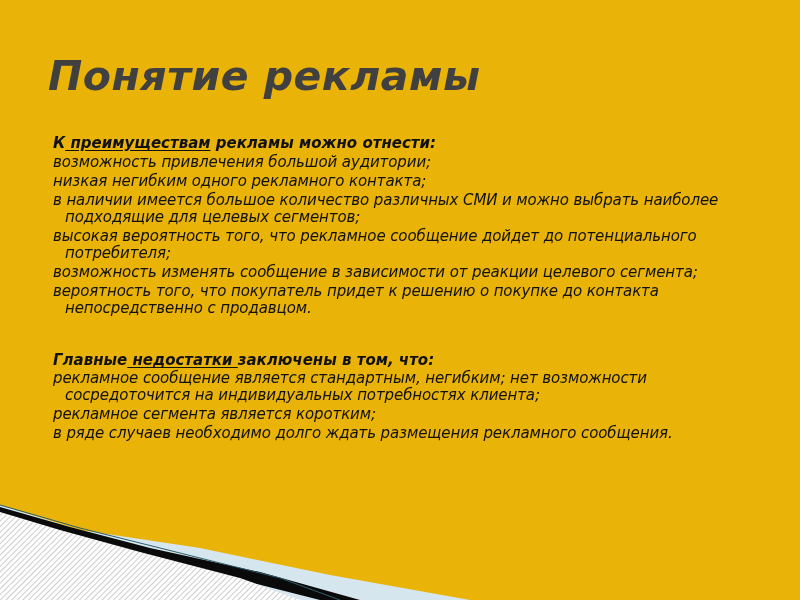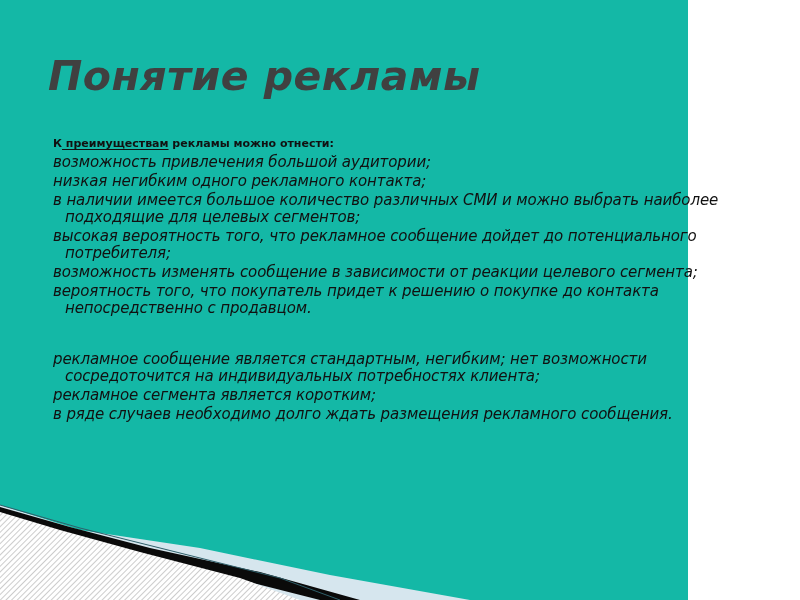--- a/index.html
+++ b/index.html
@@ -5,23 +5,23 @@
     html, body {
       margin: 0;
       padding: 0;
       width: 800px;
       height: 600px;
       overflow: hidden;
       background: #ffffff;
     }
     .slide {
       position: relative;
-      width: 688px;
+      width: 800px;
       height: 600px;
-      background: #14b8a6;
+      background: #eab308;
       font-family: "DejaVu Sans", sans-serif;
       color: #111111;
     }
     .title {
       position: absolute;
       left: 48px;
       top: 52px;
       margin: 0;
       font-family: "DejaVu Sans", sans-serif;
       font-size: 41px;
@@ -31,25 +31,26 @@
       letter-spacing: 0.5px;
       white-space: nowrap;
     }
     .content {
       position: absolute;
       left: 53px;
       top: 134px;
       width: 710px;
     }
     .heading {
-      font-size: 11px;
+      font-size: 15px;
       font-weight: bold;
       line-height: 19px;
       margin: 0 0 0 0;
       white-space: nowrap;
+      font-style: italic;
     }
     .heading .ul {
       text-decoration: underline;
       text-underline-offset: 2px;
     }
     .item {
       font-size: 15px;
       font-style: italic;
       line-height: 17px;
       margin: 0 0 2px 0;
@@ -102,20 +103,21 @@
       <div class="item">возможность привлечения большой аудитории;</div>
       <div class="item">низкая негибким одного рекламного контакта;</div>
       <div class="item">в наличии имеется большое количество различных СМИ и можно выбрать наиболее подходящие для целевых сегментов;</div>
       <div class="item">высокая вероятность того, что рекламное сообщение дойдет до потенциального потребителя;</div>
       <div class="item">возможность изменять сообщение в зависимости от реакции целевого сегмента;</div>
       <div class="item">вероятность того, что покупатель придет к решению о покупке до контакта непосредственно с продавцом.</div>
     </div>
 
     <div class="gap"></div>
 
+    <div class="heading"><span>Главные</span><span class="ul"> недостатки </span><span>заключены в том, что:</span></div>
 
     <div>
       <div class="item">рекламное сообщение является стандартным, негибким; нет возможности сосредоточится на индивидуальных потребностях клиента;</div>
       <div class="item">рекламное сегмента является коротким;</div>
       <div class="item">в ряде случаев необходимо долго ждать размещения рекламного сообщения.</div>
     </div>
 
   </div>
 </div>
 

